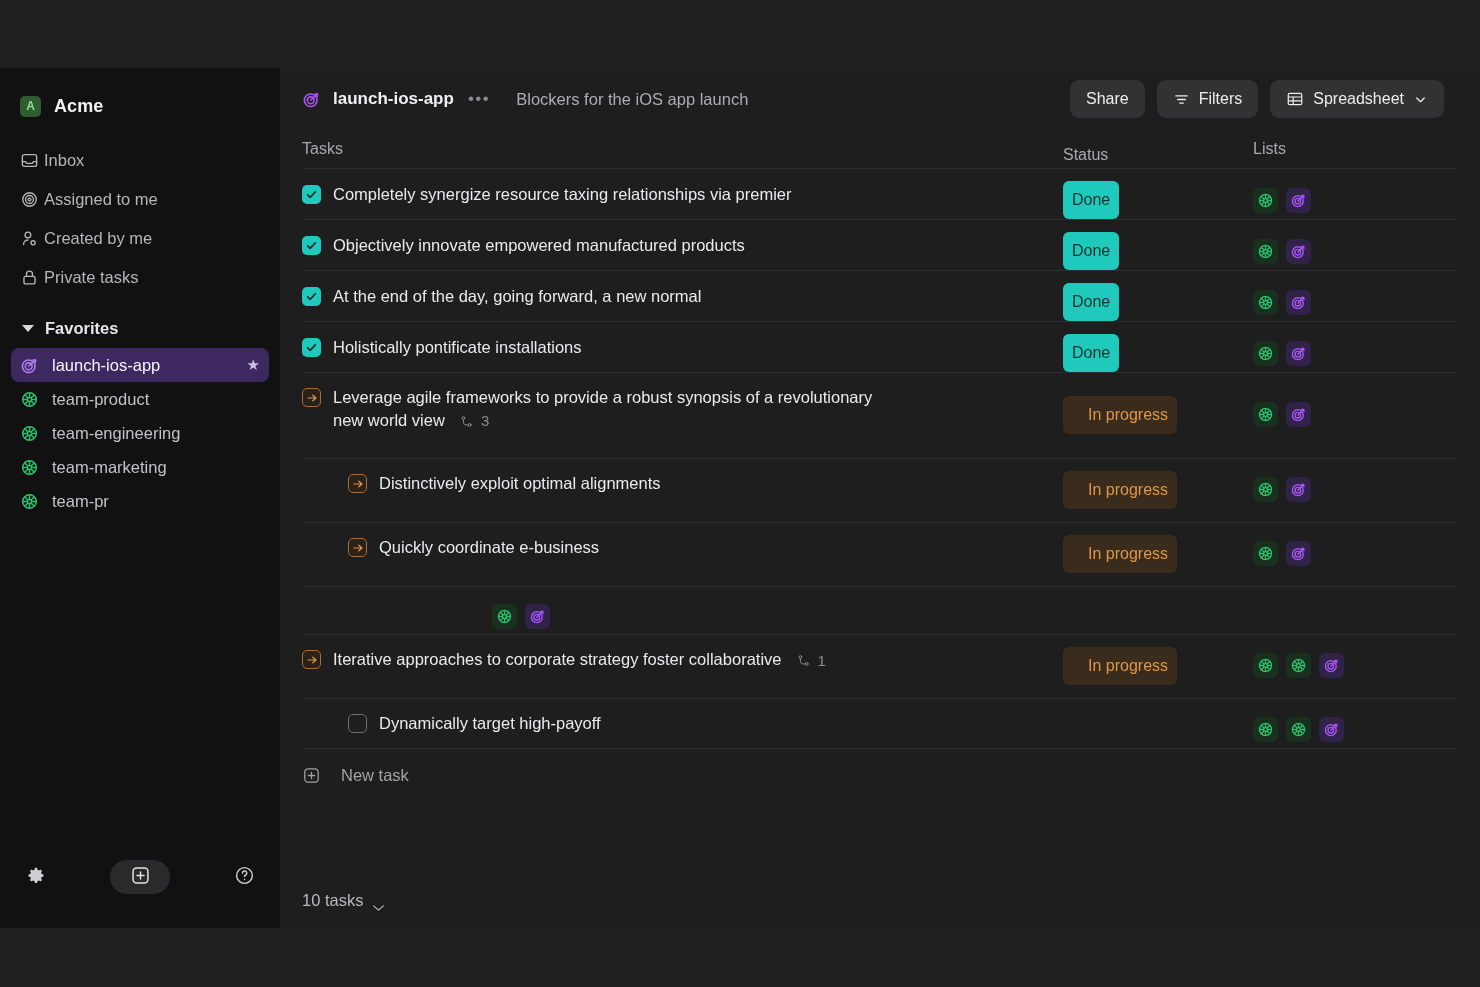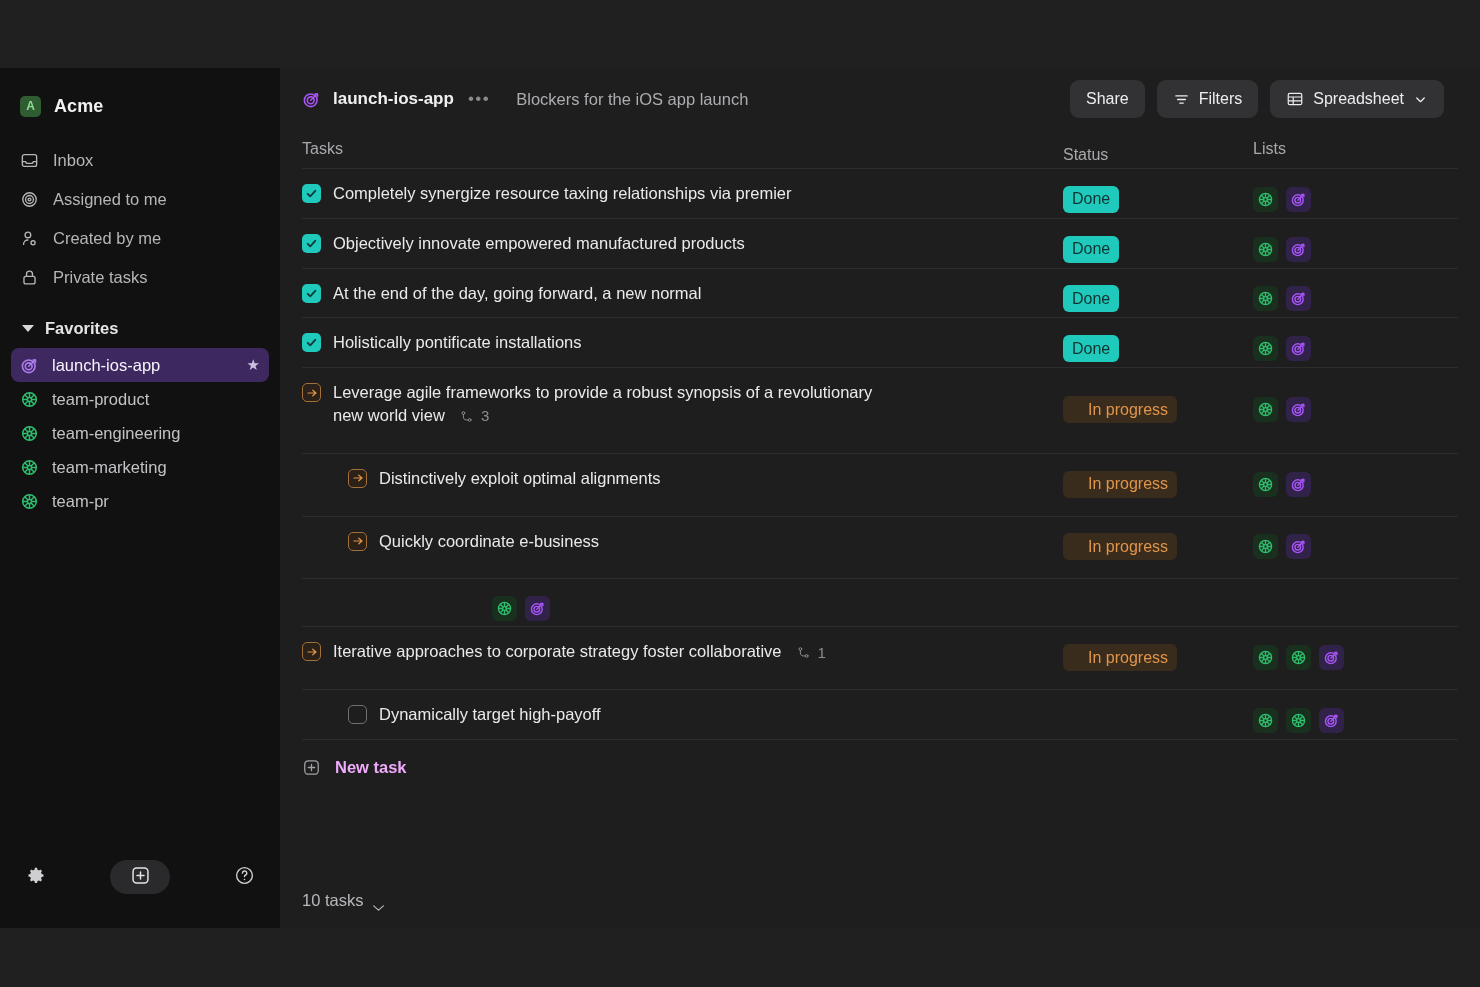--- a/index.html
+++ b/index.html
@@ -36,21 +36,21 @@
   .ws-badge {
     width: 21px; height: 21px; border-radius: 5px;
     background: #2f5d31; color: #8fdc8f;
     font-size: 12px; line-height: 21px; text-align: center;
     font-weight: 600;
   }
   .ws-name { color: #f2f2f3; font-size: 18px; font-weight: 600; letter-spacing: .1px; }
 
   .nav { margin-top: 17px; }
   .nav-item {
-    display: flex; align-items: center; gap: 14px;
+    display: flex; align-items: center; gap: 5px;
     height: 39px; padding: 0 20px;
     color: #b6b6b8; font-size: 16.5px;
     cursor: pointer;
     text-align: center;
   }
   .nav-item .ico { width: 19px; height: 19px; display: block; flex: 0 0 19px; }
 
   .section-head {
     display: flex; align-items: center; gap: 11px;
     padding: 0 20px; height: 40px; margin-top: 11px;
@@ -136,35 +136,35 @@
   
   .mark { flex: 0 0 19px; width: 19px; height: 19px; margin-top: 2px; }
   .mark.check { border-radius: 5px; background: #1fcabd; display: flex; align-items: center; justify-content: center; }
   .mark.check svg { width: 13px; height: 13px; }
   .mark.arrow { border-radius: 5px; border: 1.6px solid #a3703a; background: #2b2118; display: flex; align-items: center; justify-content: center; }
   .mark.arrow svg { width: 12px; height: 12px; }
   .mark.empty { border-radius: 5px; border: 1.6px solid #6f6f74; background: transparent; }
 
   .badge {
     display: inline-flex; align-items: center; justify-content: center;
-    height: 27px; padding: 0 9px; border-radius: 6px;
+    height: 38px; padding: 0 9px; border-radius: 6px;
     font-size: 16px; white-space: nowrap;
   }
   .badge.done { background: #1fcabd; color: #0e3330; }
   .badge.progress { background: #3a2c1c; color: #e0954a; padding-left: 25px; }
 
   .list-chips { display: flex; align-items: center; gap: 8px; }
   .chip { width: 25px; height: 25px; border-radius: 6px; display: flex; align-items: center; justify-content: center; }
   .chip.green { background: #19301f; }
   .chip.purple { background: #31224a; }
 
   .new-task {
-    display: flex; align-items: center; gap: 14px;
+    display: flex; align-items: center; gap: 20px;
     height: 50px; padding-left: 0; margin-top: 2px;
-    color: #f0abfc; font-size: 16.5px; cursor: pointer; font-weight: bold;
+    color: #a3a3a3; font-size: 16.5px; cursor: pointer;
   }
 
   .footerbar {
     position: absolute; left: 22px; bottom: 18px;
     display: flex; align-items: center; gap: 9px;
     color: #b9b9bd; font-size: 16.5px; cursor: pointer;
   }
   .chev-down { width: 11px; height: 7px; }
 </style>
 </head>

